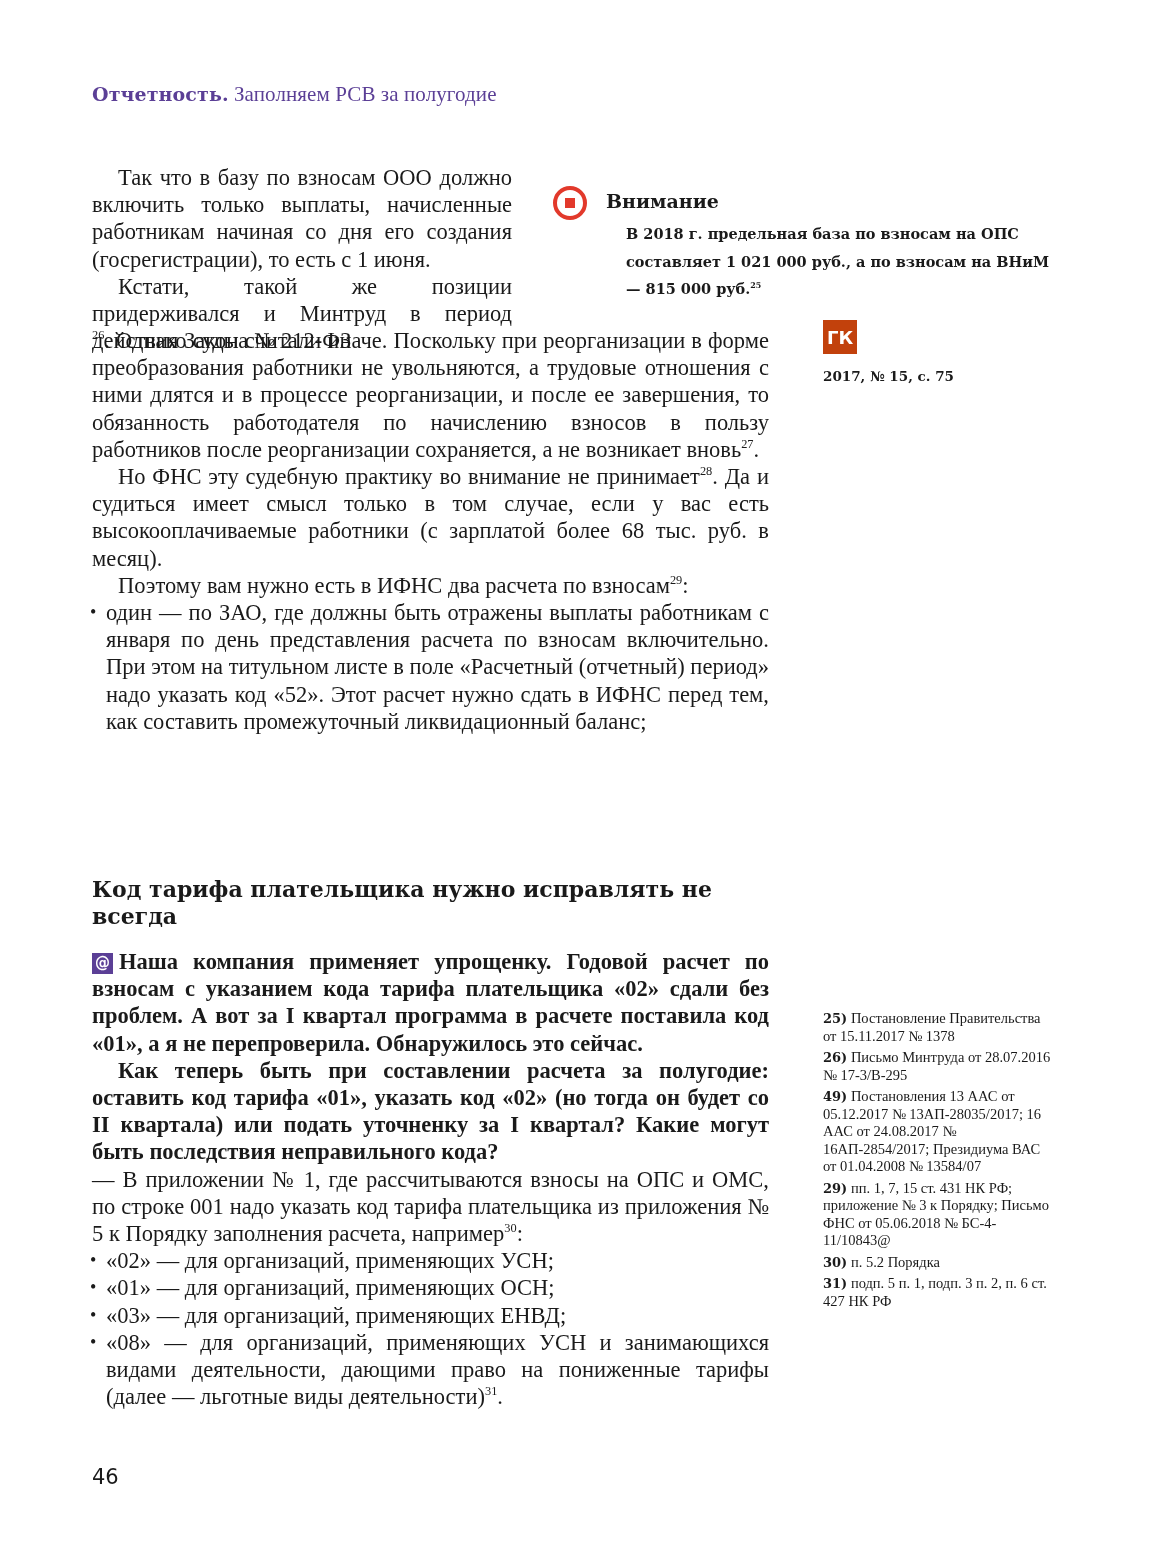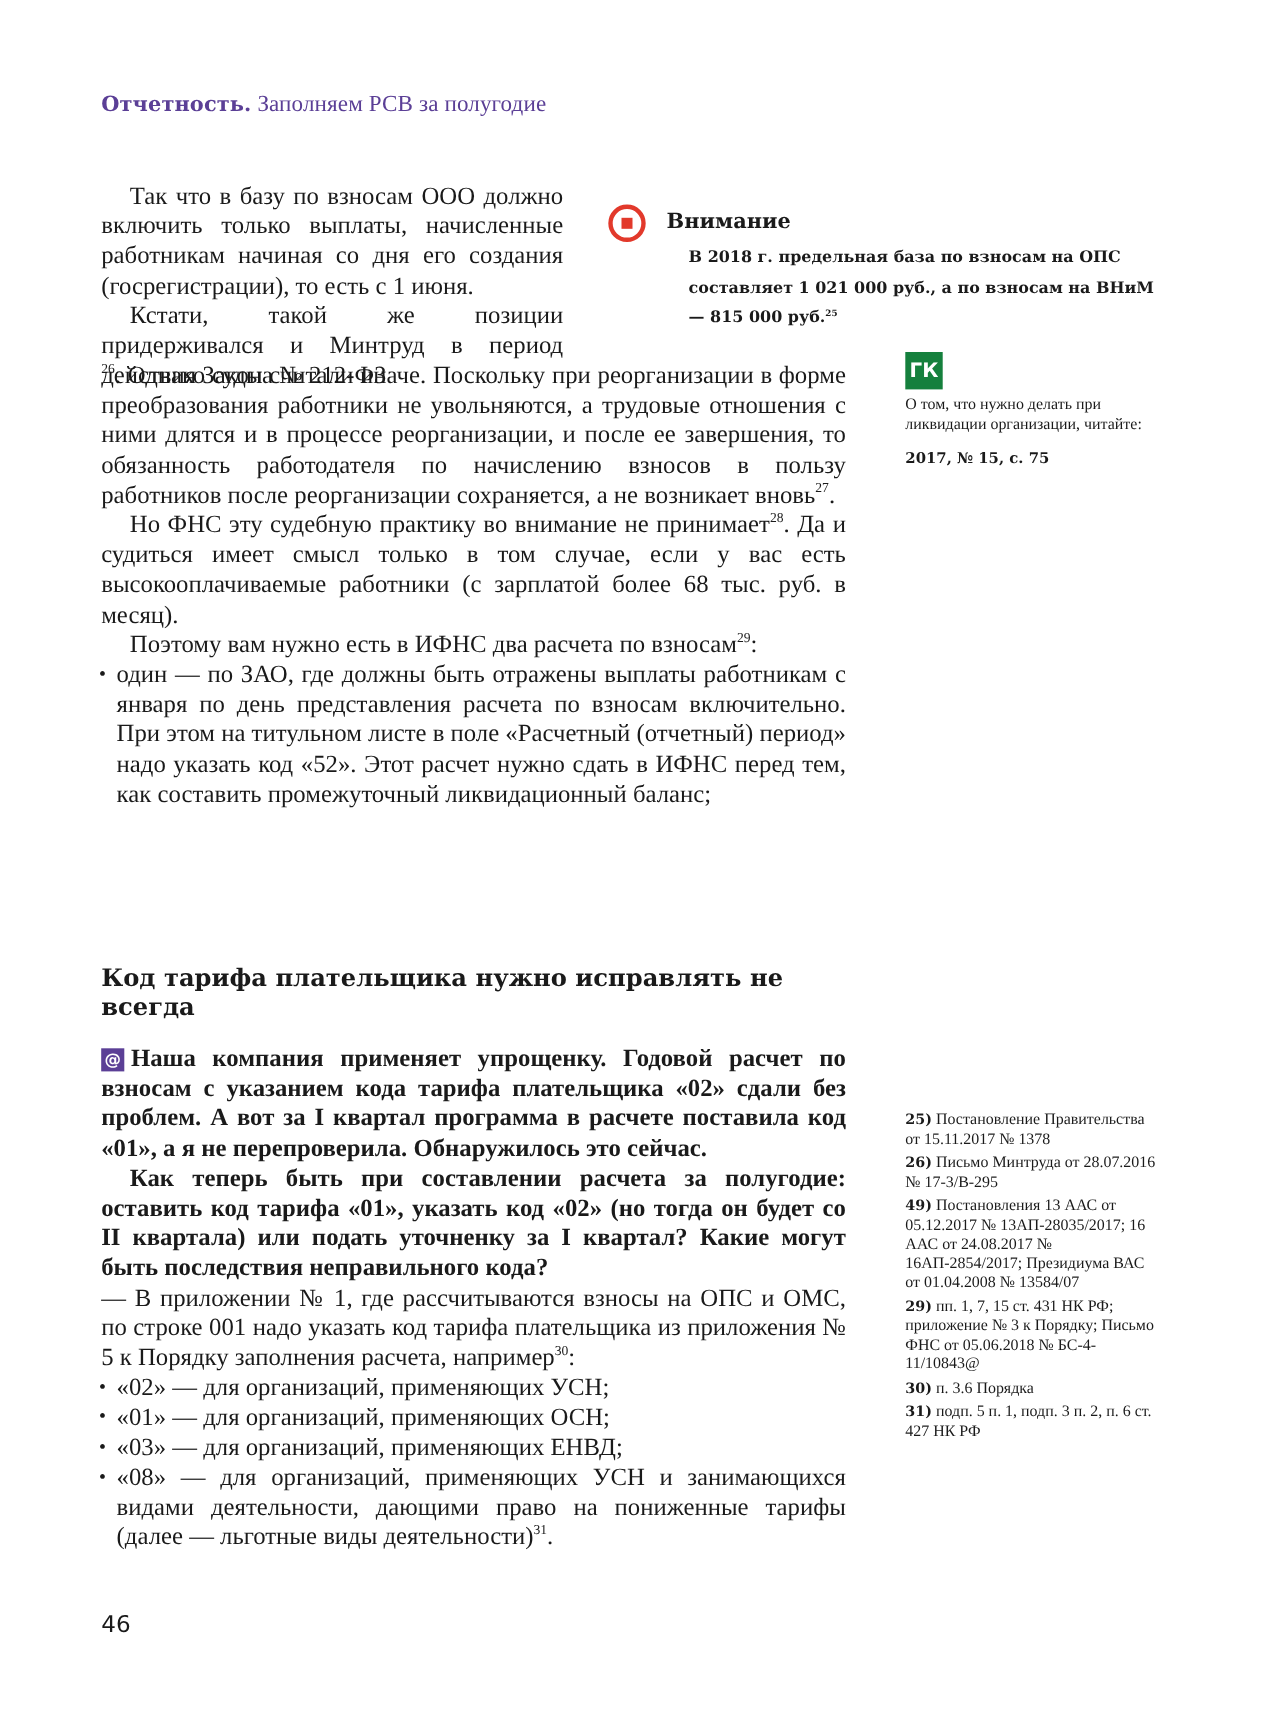--- a/index.html
+++ b/index.html
@@ -25,21 +25,21 @@
 
   .attention { position: absolute; left: 553px; top: 186px; width: 470px; }
   .att-icon { position: absolute; left: 0; top: 0; width: 34px; height: 34px; border: 4px solid #e2392b;
               border-radius: 50%; box-sizing: border-box; }
   .att-icon::after { content: ""; position: absolute; left: 8px; top: 8px; width: 10px; height: 10px; background: #e2392b; }
   .att-title { position: absolute; left: 53px; top: 4px; font-family: "DejaVu Serif", serif; font-weight: bold; font-size: 19px; }
   .att-text { position: absolute; left: 53px; top: 34px; width: 430px; font-family: "DejaVu Serif", serif;
               font-weight: bold; font-size: 14.5px; line-height: 27.5px; margin-left: 20px; }
 
   .gk-box { position: absolute; left: 823px; top: 320px; width: 220px; }
-  .gk-logo { width: 34px; height: 34px; background: #15803d; color: #fff; font-family: "DejaVu Sans", sans-serif;
+  .gk-logo { width: 34px; height: 34px; background: #c2410c; color: #fff; font-family: "DejaVu Sans", sans-serif;
              font-weight: bold; font-size: 18px; display: flex; align-items: center; justify-content: center; }
   .gk-text { margin-top: 6px; font-family: "Liberation Serif", serif; font-size: 14.5px; line-height: 17.5px; }
   .gk-ref { font-family: "DejaVu Serif", serif; font-weight: bold; font-size: 13.5px; margin-top: 14px; }
 
   .section-title { position: absolute; left: 92px; top: 876px; width: 680px; font-family: "DejaVu Serif", serif;
                    font-weight: bold; font-size: 22px; line-height: 27px; }
 
   #qa { position: absolute; left: 92px; top: 948px; width: 677px; }
   .q { font-weight: bold; }
   .at-icon { display: inline-block; width: 21px; height: 21px; background: #5b3f96; color: #fff; font-size: 15px;
@@ -67,21 +67,20 @@
 </div>
 
 <div class="attention">
   <div class="att-icon"></div>
   <div class="att-title">Внимание</div>
   <div class="att-text"><span>В 2018 г. предельная база по взносам на ОПС составляет 1 021 000 руб., а по взносам на ВНиМ — 815 000 руб.</span><sup>25</sup></div>
 </div>
 
 <div class="gk-box">
   <div class="gk-logo">ГК</div>
-  <div class="gk-text">О том, что нужно делать при ликвидации организации, читайте:</div>
   <div class="gk-ref">2017, № 15, с. 75</div>
 </div>
 
 <div id="col-main" class="body-text">
   <p class="p noindent"><sup>26</sup><span>. Однако суды считали иначе. Поскольку при реорганизации в форме преобразования работники не увольняются, а трудовые отношения с ними длятся и в процессе реорганизации, и после ее завершения, то обязанность работодателя по начислению взносов в пользу работников после реорганизации сохраняется, а не возникает вновь</span><sup>27</sup>.</p>
   <p class="p"><span>Но ФНС эту судебную практику во внимание не принимает</span><sup>28</sup><span>. Да и судиться имеет смысл только в том случае, если у вас есть высокооплачиваемые работники (с зарплатой более 68 тыс. руб. в месяц).</span></p>
   <p class="p"><span>Поэтому вам нужно есть в ИФНС два расчета по взносам</span><sup>29</sup>:</p>
   <ul class="bullets">
     <li>один — по ЗАО, где должны быть отражены выплаты работникам с января по день представления расчета по взносам включительно. При этом на титульном листе в поле «Расчетный (отчетный) период» надо указать код «52». Этот расчет нужно сдать в ИФНС перед тем, как составить промежуточный ликвидационный баланс;</li>
   </ul>
@@ -99,17 +98,17 @@
     <li>«03» — для организаций, применяющих ЕНВД;</li>
     <li><span>«08» — для организаций, применяющих УСН и занимающихся видами деятельности, дающими право на пониженные тарифы (далее — льготные виды деятельности)</span><sup>31</sup>.</li>
   </ul>
 </div>
 
 <div class="footnotes">
   <div class="fn"><b>25)</b> <span>Постановление Правительства от 15.11.2017 № 1378</span></div>
   <div class="fn"><b>26)</b> <span>Письмо Минтруда от 28.07.2016 № 17-3/В-295</span></div>
   <div class="fn"><b>49)</b> <span>Постановления 13 ААС от 05.12.2017 № 13АП-28035/2017; 16 ААС от 24.08.2017 № 16АП-2854/2017; Президиума ВАС от 01.04.2008 № 13584/07</span></div>
   <div class="fn"><b>29)</b> <span>пп. 1, 7, 15 ст. 431 НК РФ; приложение № 3 к Порядку; Письмо ФНС от 05.06.2018 № БС-4-11/10843@</span></div>
-  <div class="fn"><b>30)</b> <span>п. 3.6 Порядка</span></div>
+  <div class="fn"><b>30)</b> <span>п. 5.2 Порядка</span></div>
   <div class="fn"><b>31)</b> <span>подп. 5 п. 1, подп. 3 п. 2, п. 6 ст. 427 НК РФ</span></div>
 </div>
 
 <div class="page-number">46</div>
 
 </body></html>

